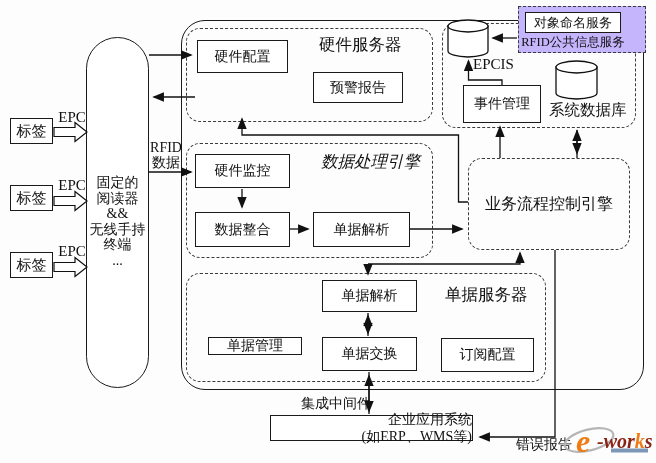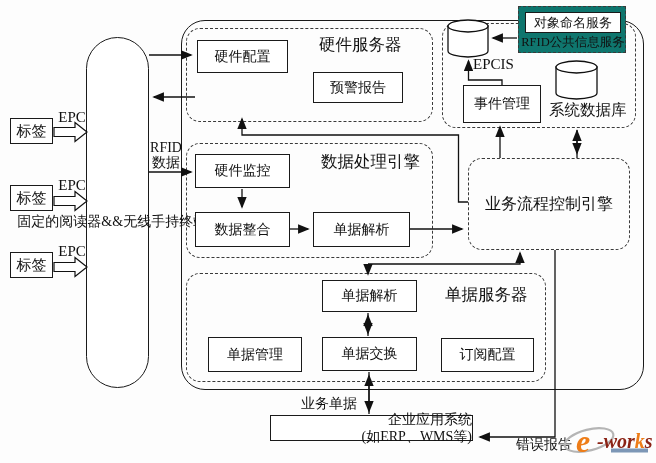--- a/index.html
+++ b/index.html
@@ -10,26 +10,26 @@
   .box{position:absolute;border:1.4px solid #1a1a1a;background:#fff;display:flex;
        align-items:center;justify-content:center;font-size:14px;z-index:10;
        box-sizing:border-box;white-space:nowrap;}
   .dashed{position:absolute;border:1.3px dashed #3a3a3a;border-radius:14px;z-index:5;
        box-sizing:border-box;}
   .lbl{position:absolute;z-index:7;white-space:nowrap;line-height:1.1;}
   .bigbox{position:absolute;left:181px;top:20px;width:463px;height:370px;
        border:1.4px solid #1a1a1a;border-radius:24px;z-index:1;box-sizing:border-box;}
   .stadium{position:absolute;left:86px;top:37px;width:63px;height:351px;
        border:1.4px solid #1a1a1a;border-radius:32px;background:#fff;z-index:4;
-       box-sizing:border-box;display:flex;align-items:center;
+       box-sizing:border-box;display:flex;flex-direction:column;align-items:center;
        justify-content:center;padding-top:18px;font-size:14px;line-height:15.5px;}
   .stadium div{white-space:nowrap;}
   #overlay{position:absolute;left:0;top:0;z-index:40;pointer-events:none;}
-  .onsarea{position:absolute;left:518px;top:6px;width:108px;height:47px;
-       border:1.3px dashed #3a3a3a;background:#0f766e;z-index:8;box-sizing:border-box;}
+  .onsarea{position:absolute;left:518px;top:6px;width:128px;height:47px;
+       border:1.3px dashed #3a3a3a;background:#c4b5fd;z-index:8;box-sizing:border-box;}
   .procbox{display:flex;align-items:center;justify-content:center;font-size:16px;}
 </style>
 </head>
 <body>
 
 <div id="canvas">
 
   <div class="bigbox"></div>
 
   <div class="box" style="left:10px;top:118px;width:43px;height:26px;font-size:15px;">标签</div>
@@ -52,29 +52,29 @@
     <div>RFID</div>
     <div>数据</div>
   </div>
 
   <div class="dashed" style="left:186px;top:28px;width:247px;height:94px;"></div>
   <div class="lbl" style="left:319px;top:36px;font-size:16.5px;">硬件服务器</div>
   <div class="box" style="left:197px;top:40px;width:91px;height:33px;">硬件配置</div>
   <div class="box" style="left:313px;top:72px;width:90px;height:31px;">预警报告</div>
 
   <div class="dashed" style="left:186px;top:143px;width:247px;height:115px;"></div>
-  <div class="lbl" style="left:321px;top:153px;font-size:16.5px;">数据处理引擎</div>
+  <div class="lbl" style="left:321px;top:153px;font-size:16.5px;font-style:italic;">数据处理引擎</div>
   <div class="box" style="left:195px;top:154px;width:95px;height:34px;">硬件监控</div>
   <div class="box" style="left:195px;top:212px;width:95px;height:35px;">数据整合</div>
   <div class="box" style="left:313px;top:212px;width:97px;height:35px;">单据解析</div>
 
   <div class="dashed" style="left:186px;top:273px;width:360px;height:109px;"></div>
   <div class="lbl" style="left:445px;top:286px;font-size:16.5px;">单据服务器</div>
   <div class="box" style="left:322px;top:280px;width:95px;height:32px;text-align:right;">单据解析</div>
-  <div class="box" style="left:208px;top:337px;width:94px;height:35px;">单据管理</div>
+  <div class="box" style="left:208px;top:337px;width:94px;height:18px;">单据管理</div>
   <div class="box" style="left:322px;top:337px;width:95px;height:34px;">单据交换</div>
   <div class="box" style="left:441px;top:338px;width:93px;height:34px;">订阅配置</div>
 
   <div class="dashed procbox" style="left:468px;top:158px;width:162px;height:92px;">
     <span>业务流程控制引擎</span>
   </div>
 
   <div class="dashed" style="left:442px;top:23px;width:194px;height:105px;"></div>
   <div class="lbl" style="left:473px;top:56px;font-size:15px;">EPCIS</div>
   <div class="box" style="left:463px;top:85px;width:78px;height:38px;">事件管理</div>
@@ -83,21 +83,21 @@
   <div class="onsarea">
     <div class="box" style="left:6px;top:5px;width:96px;height:21px;font-size:13px;">对象命名服务</div>
     <div class="lbl" style="left:0;top:29px;width:108px;text-align:center;font-size:12.5px;">RFID公共信息服务</div>
   </div>
 
   <div class="box" style="left:270px;top:415px;width:203px;height:26px;flex-direction:column;line-height:17px;align-items:flex-end;">
     <div>企业应用系统</div>
     <div>(如ERP、WMS等)</div>
   </div>
 
-  <div class="lbl" style="left:301px;top:396px;font-size:14px;">业务单据</div>
+  <div class="lbl" style="left:301px;top:396px;font-size:14px;">集成中间件</div>
   <div class="lbl" style="left:516px;top:437px;font-size:14px;">错误报告</div>
 
   <svg id="overlay" width="656" height="463" viewBox="0 0 656 463">
     <defs>
       <marker id="ah" viewBox="0 0 10 8" refX="8.5" refY="4" markerWidth="9" markerHeight="7.2" orient="auto-start-reverse">
         <path d="M0,0 L10,4 L0,8 Z" fill="#111"></path>
       </marker>
     </defs>
     <g fill="none" stroke="#111" stroke-width="1.3" marker-end="url(#ah)">
       <path d="M149,55 H191"></path>

